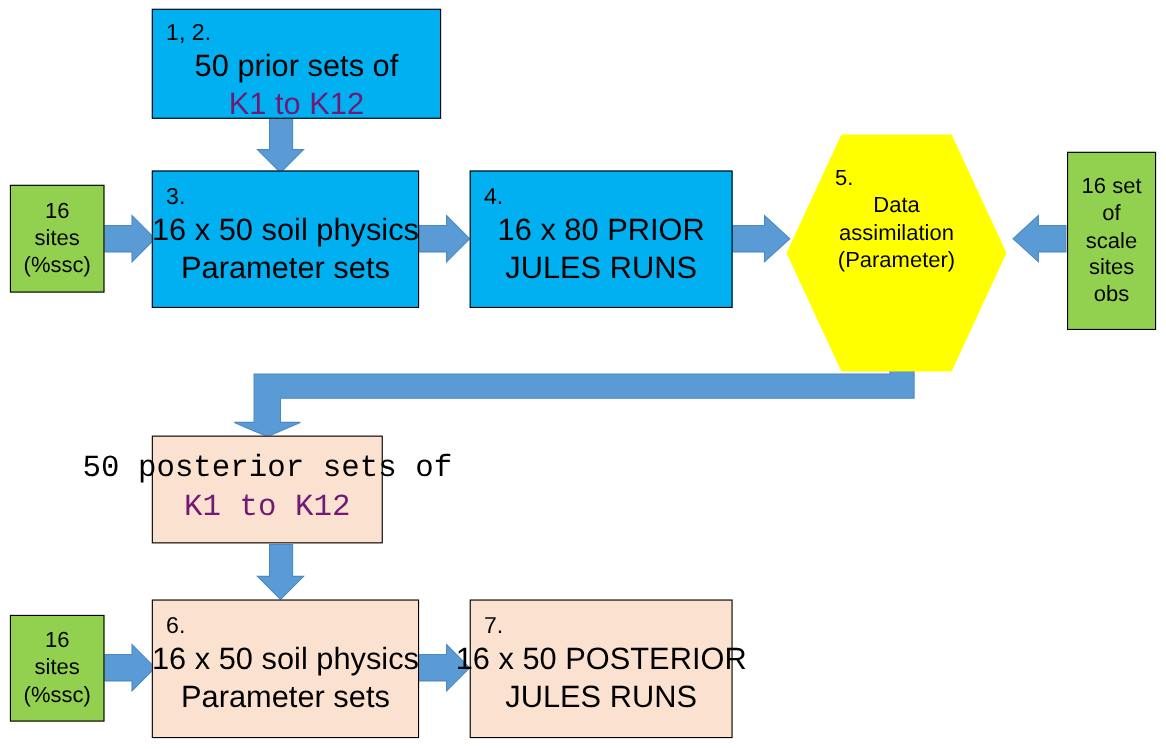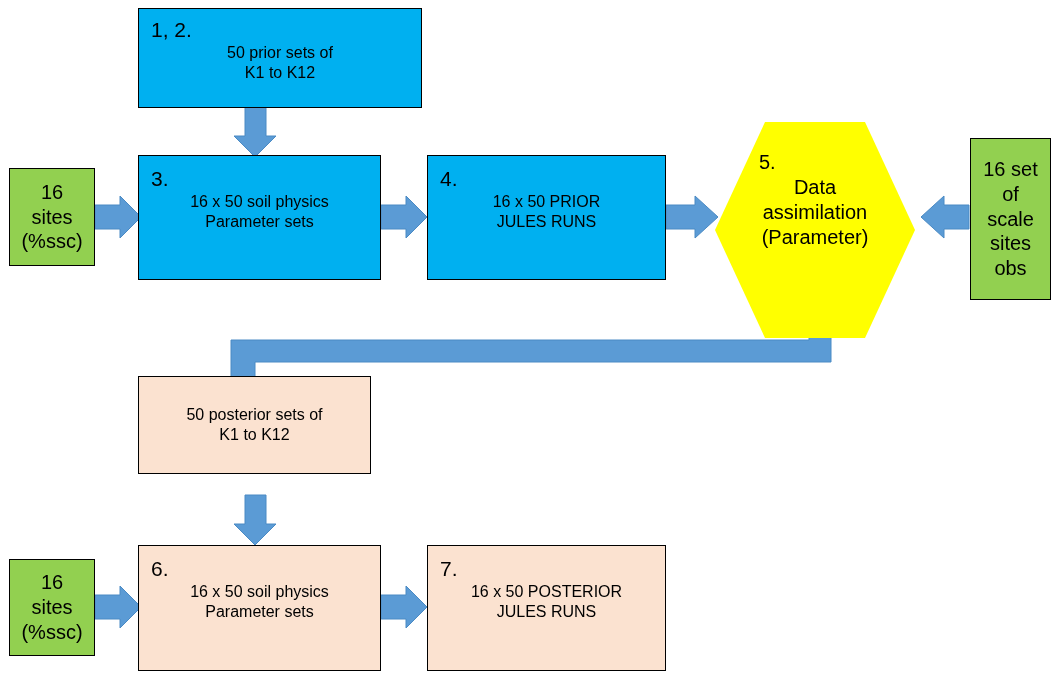--- a/index.html
+++ b/index.html
@@ -47,24 +47,24 @@
     padding-left: 12px;
     white-space: pre;
   }
   .body-lines {
     flex: 1;
     display: flex;
     flex-direction: column;
     justify-content: flex-start;
     align-items: center;
   }
-  .fs22 { font-size: 16px; }
+  .fs22 { font-size: 28px; }
   .fs21 { font-size: 21px; }
   .fs20 { font-size: 20px; }
-  .red { color: #000000; }
+  .red { color: #701a75; }
 
   
   .hex {
     position: absolute;
     background: #FFFF00;
     border: none;
     -webkit-clip-path: polygon(25% 0%, 75% 0%, 100% 50%, 75% 100%, 25% 100%, 0% 50%);
     clip-path: polygon(25% 0%, 75% 0%, 100% 50%, 75% 100%, 25% 100%, 0% 50%);
     display: flex;
     flex-direction: column;
@@ -105,21 +105,21 @@
 
     <polygon class="arrow-shape" points="809,305 831,305 831,362 255,362 255,384 273,384 243,397 213,384 231,384 231,340 809,340"></polygon>
 
     <polygon class="arrow-shape" points="245,495 266,495 266,524 276,524 255,545 234,524 245,524"></polygon>
 
     <polygon class="arrow-shape" points="95,595 120,595 120,586 141,607 120,628 120,619 95,619"></polygon>
 
     <polygon class="arrow-shape" points="381,595 406,595 406,586 427,607 406,628 406,619 381,619"></polygon>
   </svg>
 
-  <div class="node with-step blue-box" style="left:138px; top:8px; width:284px; height:100px; padding-top:8px;">
+  <div class="node with-step blue-box" style="left:138px; top:8px; width:263px; height:100px; padding-top:8px;">
     <span class="step-num fs21">1, 2.</span>
     <span class="body-lines">
       <span class="line fs22">50 prior sets of</span>
       <span class="line fs22 red">K1 to K12</span>
     </span>
   </div>
 
   <div class="node green-box" style="left:9px; top:168px; width:86px; height:98px;">
     <span class="line fs20">16</span>
     <span class="line fs20">sites</span>
@@ -130,21 +130,21 @@
     <span class="step-num fs21">3.</span>
     <span class="body-lines">
       <span class="line fs22">16 x 50 soil physics</span>
       <span class="line fs22">Parameter sets</span>
     </span>
   </div>
 
   <div class="node with-step blue-box" style="left:427px; top:155px; width:239px; height:125px; padding-top:10px;">
     <span class="step-num fs21">4.</span>
     <span class="body-lines">
-      <span class="line fs22">16 x 50 PRIOR</span>
+      <span class="line fs22">16 x 80 PRIOR</span>
       <span class="line fs22">JULES RUNS</span>
     </span>
   </div>
 
   <div class="hex" style="left:715px; top:122px; width:200px; height:188px; padding-top:28px;">
     <span class="step-num fs20">5.</span>
     <span class="body-lines">
       <span class="line fs20">Data</span>
       <span class="line fs20">assimilation</span>
       <span class="line fs20">(Parameter)</span>
@@ -152,21 +152,21 @@
   </div>
 
   <div class="node green-box" style="left:970px; top:138px; width:81px; height:162px;">
     <span class="line fs20">16 set</span>
     <span class="line fs20">of</span>
     <span class="line fs20">scale</span>
     <span class="line fs20">sites</span>
     <span class="line fs20">obs</span>
   </div>
 
-  <div class="node peach-box" style="left:138px; top:376px; width:233px; height:98px;">
+  <div class="node peach-box" style="left:138px; top:396px; width:210px; height:98px;font-family:Liberation Mono, monospace;">
     <span class="line fs22">50 posterior sets of</span>
     <span class="line fs22 red">K1 to K12</span>
   </div>
 
   <div class="node green-box" style="left:9px; top:559px; width:86px; height:97px;">
     <span class="line fs20">16</span>
     <span class="line fs20">sites</span>
     <span class="line fs20">(%ssc)</span>
   </div>
 

